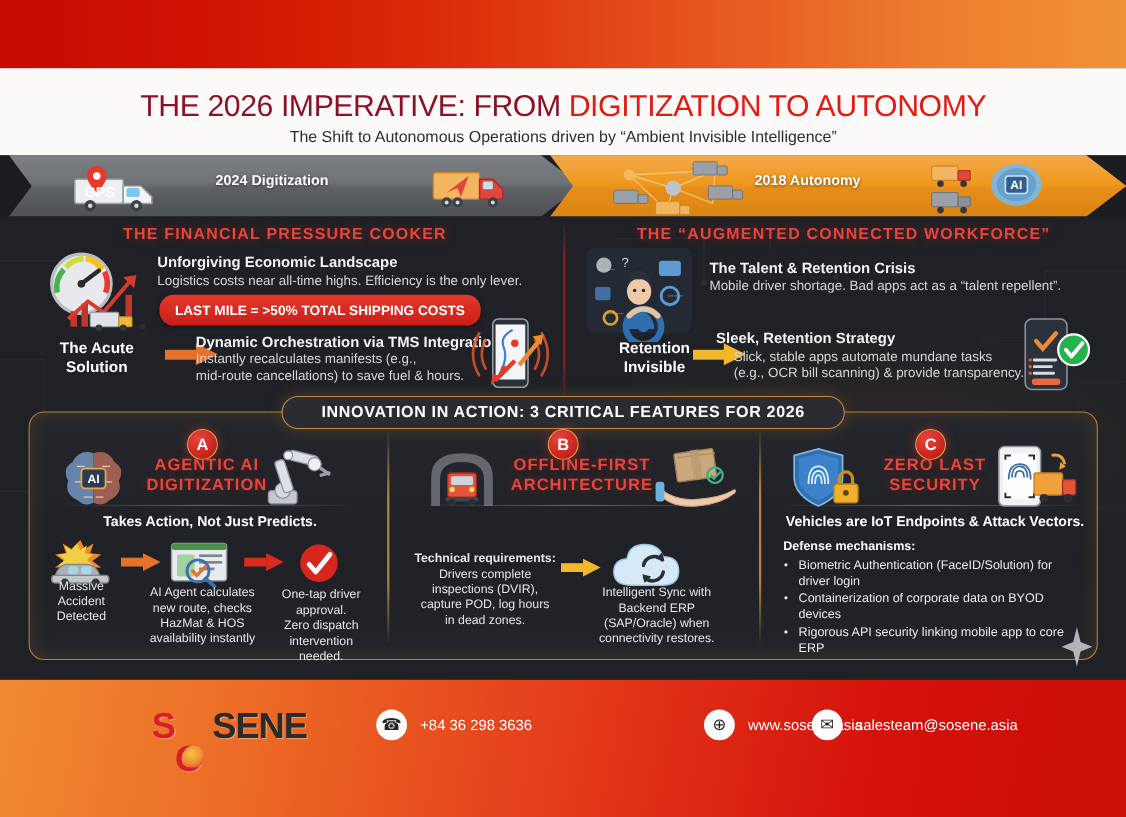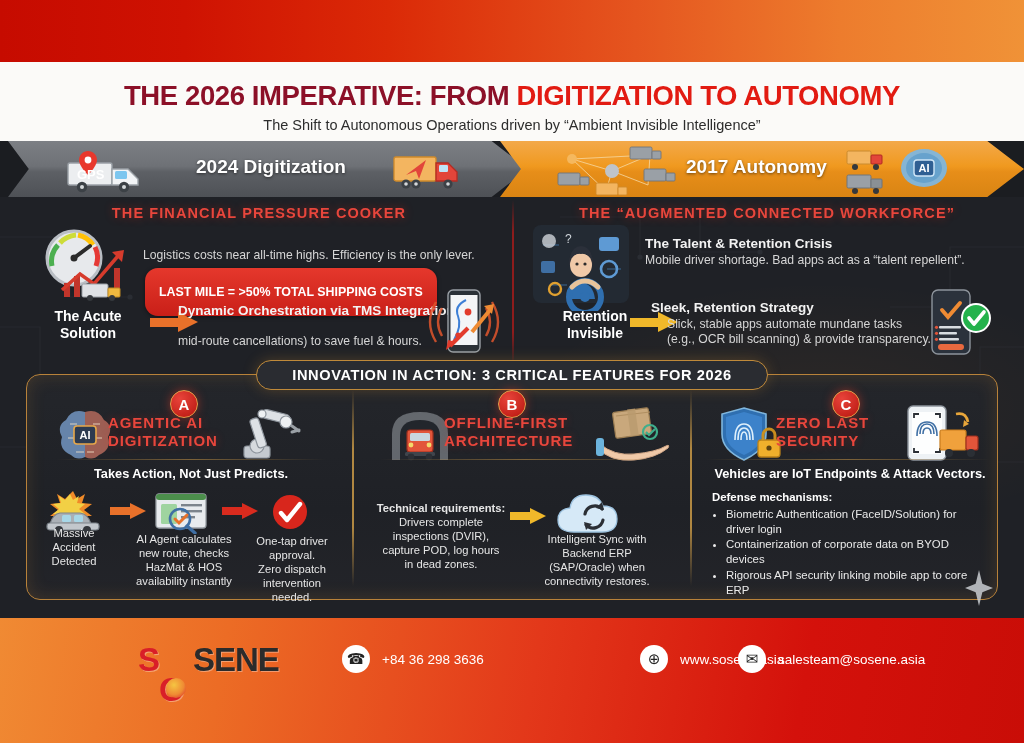--- a/index.html
+++ b/index.html
@@ -22,21 +22,21 @@
   }
   .white-band {
     position: absolute; left: 0; top: 62px; width: 1024px; height: 79px;
     background: #fbfaf8;
   }
 
   
   .title {
     position: absolute; left: 0; top: 80px; width: 1024px;
     text-align: center;
-    font-size: 27.5px; font-weight: bold; letter-spacing: -0.4px;
+    font-size: 27.5px; font-weight: normal; letter-spacing: -0.4px;
     white-space: nowrap;
   }
   .title .t1 { color: #8c1028; }
   .title .t2 { color: #e21b12; }
   .subtitle {
     position: absolute; left: 0; top: 117px; width: 1024px;
     text-align: center; color: #2d2d2d;
     font-size: 14.5px; font-weight: normal;
   }
 
@@ -52,21 +52,21 @@
     background: linear-gradient(180deg,#7c7f84 0%,#6e7176 45%,#5d6065 55%,#4e5156 100%);
     clip-path: polygon(0 0, 93% 0, 100% 50%, 93% 100%, 0 100%, 4% 50%);
   }
   .arrow-orange {
     left: 500px; width: 524px;
     background: linear-gradient(180deg,#f3a94a 0%,#f0991f 45%,#e78e19 55%,#d98413 100%);
     clip-path: polygon(0 0, 93% 0, 100% 50%, 93% 100%, 0 100%, 4% 50%);
   }
   .arrow-label {
     position: absolute; top: 15px;
-    font-size: 19px; font-weight: bold; color: #fff;
+    font-size: 13px; font-weight: bold; color: #fff;
     text-shadow: 0 1px 3px rgba(0,0,0,.55);
     white-space: nowrap;
   }
   .lbl-2024 { left: 196px; }
   .lbl-2026 { left: 686px; }
 
   .banner .ico { position: absolute; }
 
   
   .body-dark {
@@ -95,21 +95,21 @@
   .sec-head.right { left: 532px; top: 205px; }
 
   
   .kv-title { font-size: 13.5px; font-weight: bold; color: #f2f2f2; }
   .kv-sub   { font-size: 12.2px; color: #d6d6d6; line-height: 1.28; }
 
   .pill {
     display: inline-block;
     background: linear-gradient(180deg,#e5382c 0%,#c91f18 100%);
     color: #fff; font-weight: bold; font-size: 12.4px;
-    padding: 17px 14px; border-radius: 13px;
+    padding: 7px 14px; border-radius: 13px;
     box-shadow: 0 1px 4px rgba(0,0,0,.45);
     white-space: nowrap;
     text-align: center;
   }
 
   .side-label {
     position: absolute; text-align: center;
     font-size: 14px; font-weight: bold; color: #ffffff; line-height: 1.2;
   }
 
@@ -156,21 +156,21 @@
   }
   .badge {
     position: absolute; width: 28px; height: 28px; border-radius: 50%;
     background: radial-gradient(circle at 35% 30%, #e8433a, #b71710);
     border: 1.5px solid #e8a04a;
     color: #fff; font-size: 15px; font-weight: bold;
     display:flex; align-items:center; justify-content:center;
     box-shadow: 0 0 10px rgba(230,60,40,.5);
   }
   .feat-title {
-    position: absolute; 
+    position: absolute; text-align: center;
     font-size: 15px; font-weight: bold; color: #e8463c; letter-spacing: .9px;
     line-height: 1.18;
     text-shadow: 0 0 8px rgba(226,40,25,.35);
   }
   .feat-sub {
     position: absolute; text-align: center;
     font-size: 12.8px; font-weight: bold; color: #ffffff;
   }
   .feat-rule {
     position:absolute; height:1px;
@@ -299,21 +299,21 @@
         <circle cx="30" cy="18" r="3" fill="#34383d"></circle>
     </svg>
 
     <svg class="ico" style="left:898px;top:5px" width="52" height="48" viewBox="0 0 52 48">
       <ellipse cx="26" cy="22" rx="23" ry="19" fill="#7fb6dd" opacity=".95"></ellipse>
       <ellipse cx="26" cy="22" rx="18" ry="15" fill="#5f9ecb" opacity=".8"></ellipse>
       <rect x="16" y="14" width="20" height="16" rx="3" fill="#2f5f93" stroke="#cfe6f7" stroke-width="1.4"></rect>
       <text x="26" y="26" font-family="Liberation Sans, sans-serif" font-size="11" font-weight="bold" fill="#fff" text-anchor="middle">AI</text>
     </svg>
 
-    <div class="arrow-label lbl-2026">2017 Autonomy</div>
+    <div class="arrow-label lbl-2026">2018 Autonomy</div>
   </div>
 
   <div class="body-dark">
     <svg class="circuit" viewBox="0 0 1024 421" preserveAspectRatio="none">
       <g stroke="#2e3137" stroke-width="1.1" fill="none">
         <path d="M0 40 H70 V100 H130 M0 130 H40 V200 M0 250 H90 V300 H150"></path>
         <path d="M1024 50 H950 V110 H890 M1024 150 H980 V215 M1024 265 H940 V320"></path>
         <path d="M560 20 H640 V60 M700 10 V55 H760"></path>
       </g>
       <g fill="#353940">
@@ -347,36 +347,38 @@
         <rect x="76" y="40" width="6" height="29"></rect>
       </g>
     <path d="M24 62 L42 46 L56 56 L80 28" stroke="#d63b2c" stroke-width="3.5" fill="none"></path>
     <path d="M74 24 L86 22 L84 34 z" fill="#d63b2c"></path>
     <rect x="44" y="56" width="26" height="13" rx="1.5" fill="#dfe2e6" stroke="#9aa0a6" stroke-width="1"></rect>
     <rect x="70" y="60" width="12" height="9" rx="1" fill="#f0b93f" stroke="#c08a22" stroke-width="1"></rect>
     <circle cx="52" cy="70" r="3" fill="#34383d"></circle>
       <circle cx="74" cy="70" r="3" fill="#34383d"></circle>
   </svg>
 
+  <div style="position:absolute;left:143px;top:231px" class="kv-title">Unforgiving Economic Landscape</div>
   <div style="position:absolute;left:143px;top:248px" class="kv-sub">Logistics costs near all-time highs. Efficiency is the only lever.</div>
   <div style="position:absolute;left:145px;top:268px">
     <span class="pill">LAST MILE = &gt;50% TOTAL SHIPPING COSTS</span>
   </div>
 
   <div class="side-label" style="left:34px;top:308px;width:108px">
     <div>The Acute</div>
     <div>Solution</div>
   </div>
 
   <div class="arr orange" style="left:150px;top:312px">
     <div class="shaft"></div>
       <div class="head"></div>
   </div>
 
   <div style="position:absolute;left:178px;top:303px" class="kv-title">Dynamic Orchestration via TMS Integration</div>
+  <div style="position:absolute;left:178px;top:319px" class="kv-sub">Instantly recalculates manifests (e.g.,</div>
   <div style="position:absolute;left:178px;top:334px" class="kv-sub">mid-route cancellations) to save fuel &amp; hours.</div>
 
   <svg style="position:absolute;left:428px;top:288px" width="72" height="70" viewBox="0 0 72 70">
     <g stroke="#e0552c" stroke-width="2.4" fill="none" opacity=".85">
       <path d="M14 20 q-8 14 0 28"></path>
         <path d="M8 14 q-12 20 0 40"></path>
       <path d="M58 20 q8 14 0 28"></path>
         <path d="M64 14 q12 20 0 40"></path>
     </g>
     <rect x="20" y="2" width="32" height="62" rx="5" fill="#2a3138" stroke="#9aa0a6" stroke-width="1.4"></rect>

